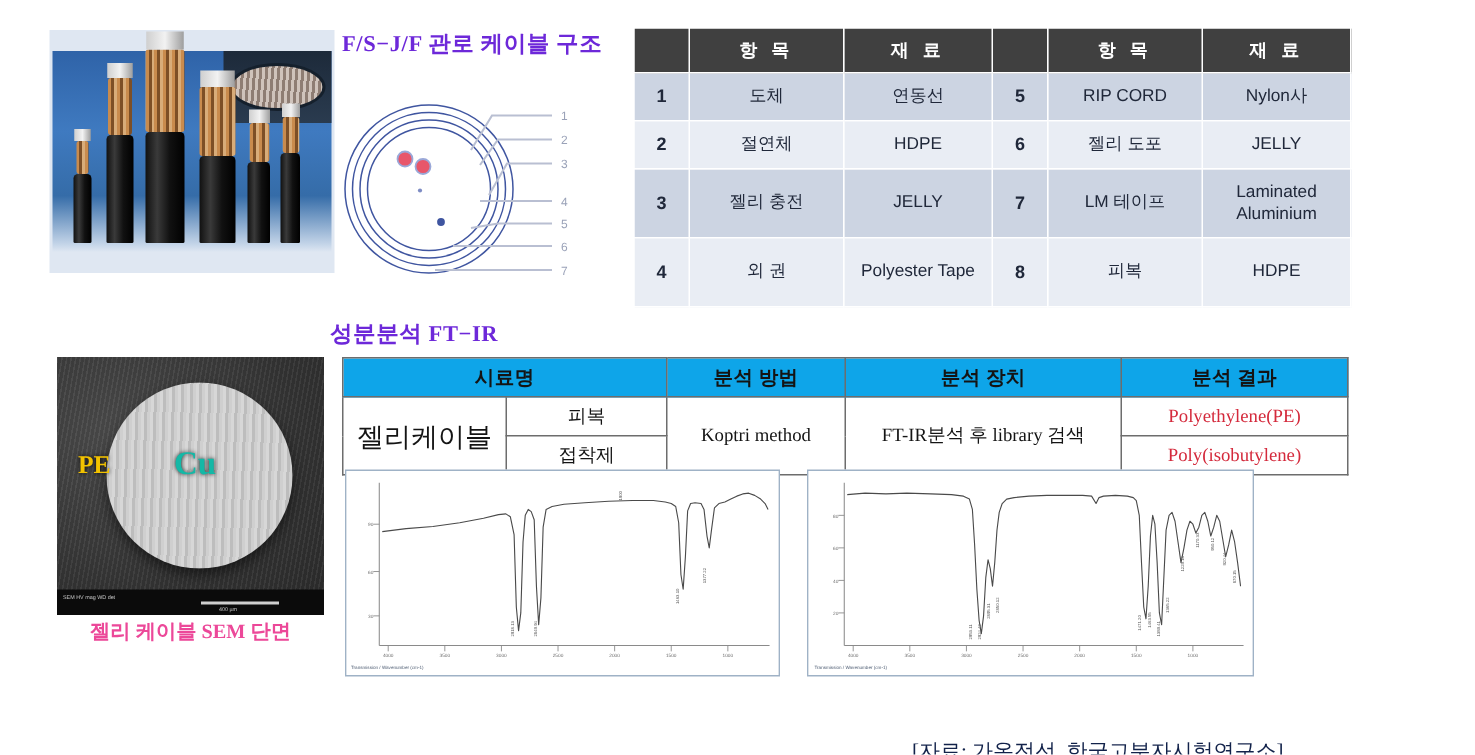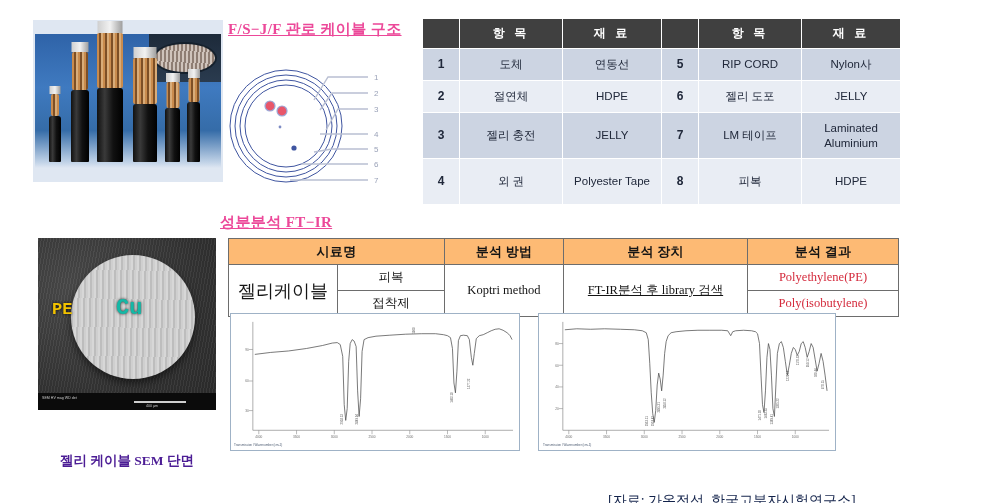--- a/index.html
+++ b/index.html
@@ -69,23 +69,22 @@
   
   #cross-section {
     left: 228px; top: 48px; width: 192px; height: 150px;
   }
 
   
   .heading {
     font-family: "Liberation Serif", "DejaVu Serif", serif;
     font-weight: bold;
     letter-spacing: .4px;
-    color: #ec4899;
+    color: #6d28d9;
     white-space: nowrap;
-    text-decoration: underline;
   }
   #title-cable-structure { left: 228px; top: 20px; font-size: 15px; }
   #title-ftir { left: 220px; top: 213px; font-size: 15px; }
 
   
   #structure-table {
     left: 422px; top: 18px;
     border-collapse: collapse;
     font-family: "Liberation Sans", "DejaVu Sans", sans-serif;
     font-size: 11.5px;
@@ -144,65 +143,64 @@
   #sem-image .scalebar .tick {
     position: absolute; top: 8px; height: 2px; background: #cfcfcf;
   }
   #sem-image .scalebar .sb-text {
     position: absolute; color: #c9c9c9; font-size: 3.6px;
     font-family: "Liberation Sans", "DejaVu Sans", sans-serif;
     white-space: nowrap;
   }
   .sem-label {
     position: absolute;
-    font-family: Liberation Mono, monospace;
+    font-family: Liberation Serif, serif;
     font-weight: bold;
     text-shadow: 0 0 3px rgba(0,0,0,.85);
   }
   #sem-label-pe { left: 14px; top: 62px; font-size: 17px; color: #f2c200; }
   #sem-label-cu { left: 78px; top: 58px; font-size: 22px; color: #14b8a6; }
   #sem-caption {
     left: 38px; top: 412px; width: 178px;
     text-align: center;
     font-size: 13.5px; font-weight: bold;
     font-family: "Liberation Serif", "DejaVu Serif", serif;
-    color: #4c1d95;
+    color: #ec4899;
     white-space: nowrap;
-    margin-top: 40px;
   }
 
   
   #ftir-table {
     left: 228px; top: 238px;
     border-collapse: collapse;
     font-family: "Liberation Serif", "DejaVu Serif", serif;
     font-size: 12.5px;
     color: #141414;
     background: #ffffff;
   }
   #ftir-table td, #ftir-table th {
     border: 1px solid #6d6d6d;
     text-align: center;
     vertical-align: middle;
     padding: 2px 4px;
     white-space: nowrap;
   }
   #ftir-table thead th {
-    background: #fdba74;
+    background: #0ea5e9;
     font-weight: bold;
     height: 21px;
     font-size: 13px;
     letter-spacing: .3px;
   }
   #ftir-table td.sample-name {
     width: 100px; font-weight: normal; font-size: 18px;
   }
   #ftir-table td.sub       { width: 98px; height: 21px; }
   #ftir-table td.method    { width: 110px; }
-  #ftir-table td.device    { width: 175px; text-decoration: underline; }
+  #ftir-table td.device    { width: 175px; }
   #ftir-table td.result    { width: 142px; color: #d42a3c; font-weight: normal; }
 
   
   .spectrum {
     position: absolute;
     background: #ffffff;
     border: 1px solid #9fb2c6;
     box-sizing: border-box;
   }
   #spectrum-left  { left: 230px; top: 313px; width: 290px; height: 138px; }

